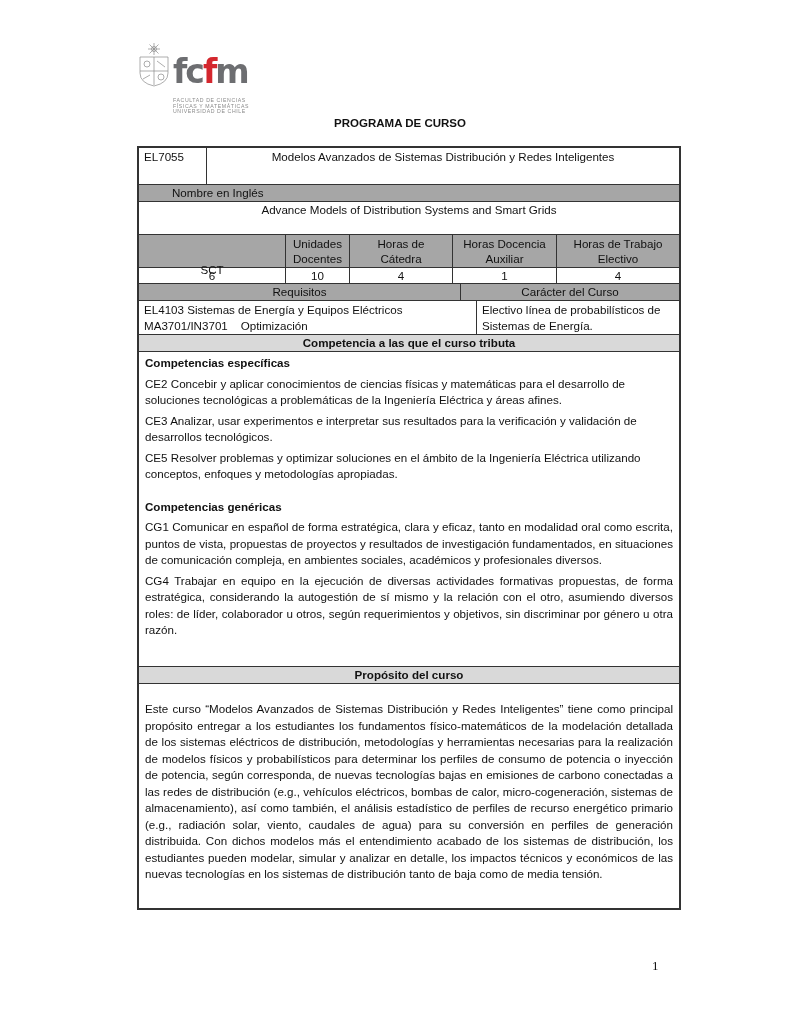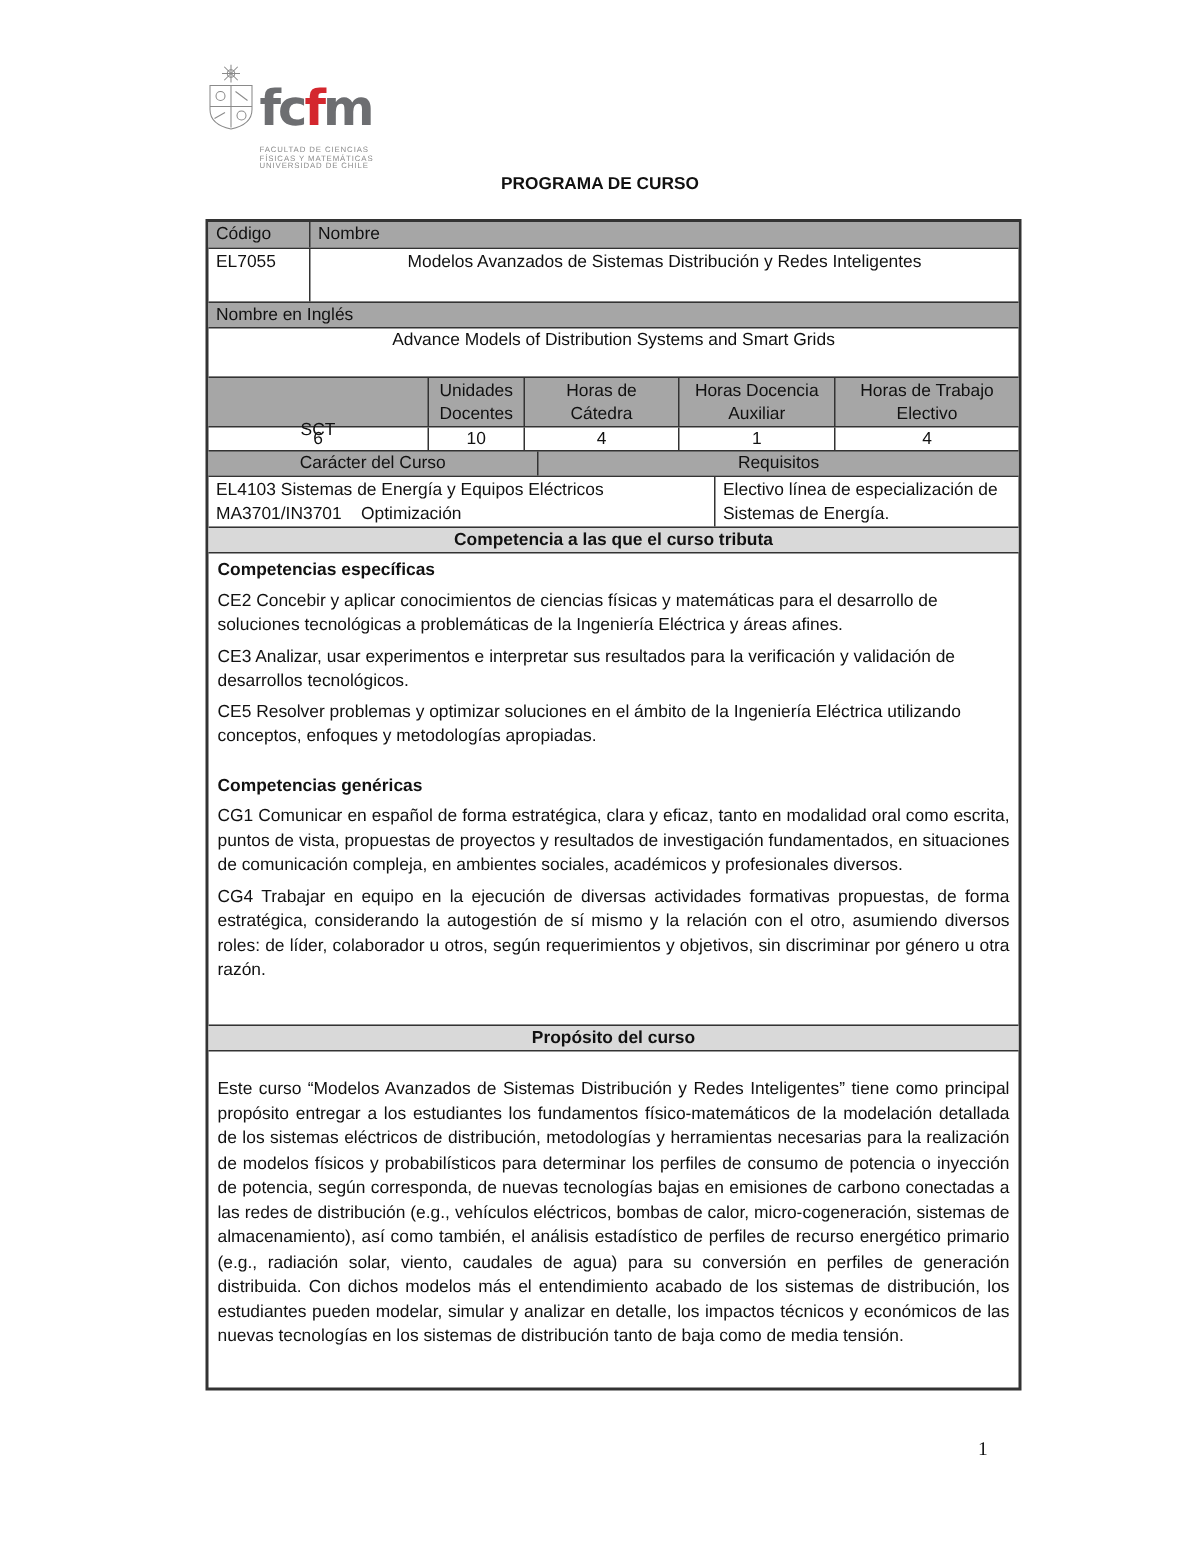--- a/index.html
+++ b/index.html
@@ -59,30 +59,26 @@
     <div>FACULTAD DE CIENCIAS</div>
     <div>FÍSICAS Y MATEMÁTICAS</div>
     <div>UNIVERSIDAD DE CHILE</div>
   </div>
 </div>
 
 <div class="doc-title">PROGRAMA DE CURSO</div>
 
 <div class="tbl">
 
-  <div class="row hdr-dark" style="height:17px;">
-    <div class="cell" style="width:67px;">Código</div>
-    <div class="cell" style="flex:1;">Nombre</div>
-  </div>
   <div class="row" style="height:36px;">
     <div class="cell" style="width:67px;padding-top:2px;">EL7055</div>
     <div class="cell center" style="flex:1;padding-top:2px;">Modelos Avanzados de Sistemas Distribución y Redes Inteligentes</div>
   </div>
 
-  <div class="row hdr-dark" style="height:17px;">
+  <div class="row hdr-dark" style="height:17px;padding-left:28px;">
     <div class="cell" style="flex:1;">Nombre en Inglés</div>
   </div>
   <div class="row" style="height:33px;">
     <div class="cell center" style="flex:1;padding-top:1px;">Advance Models of Distribution Systems and Smart Grids</div>
   </div>
 
   <div class="row hdr-dark" style="height:33px;line-height:15px;">
     <div class="cell center" style="width:146px;padding-top:8px;margin-top:19px;"><span>SCT</span></div>
     <div class="cell center" style="width:64px;">
       <div>Unidades</div>
@@ -103,30 +99,30 @@
   </div>
   <div class="row" style="height:16px;line-height:14px;">
     <div class="cell center" style="width:146px;">6</div>
     <div class="cell center" style="width:64px;">10</div>
     <div class="cell center" style="width:103px;">4</div>
     <div class="cell center" style="width:104px;">1</div>
     <div class="cell center" style="flex:1;">4</div>
   </div>
 
   <div class="row hdr-dark" style="height:17px;">
+    <div class="cell center" style="width:321px;">Requisitos</div>
     <div class="cell center" style="flex:1;">Carácter del Curso</div>
-    <div class="cell center" style="width:321px;">Requisitos</div>
   </div>
   <div class="row" style="height:34px;line-height:15.5px;gap:16px;">
     <div class="cell" style="width:321px;">
       <div>EL4103 Sistemas de Energía y Equipos Eléctricos</div>
       <div style="white-space:pre;">MA3701/IN3701    Optimización</div>
     </div>
     <div class="cell" style="flex:1;">
-      <div>Electivo línea de especialización de</div>
+      <div>Electivo línea de probabilísticos de</div>
       <div>Sistemas de Energía.</div>
     </div>
   </div>
 
   <div class="row hdr-light" style="height:17px;">
     <div class="cell center bold" style="flex:1;">Competencia a las que el curso tributa</div>
   </div>
   <div class="row">
     <div class="cell body-block" style="flex:1;height:314px;">
       <p class="bold">Competencias específicas</p>

